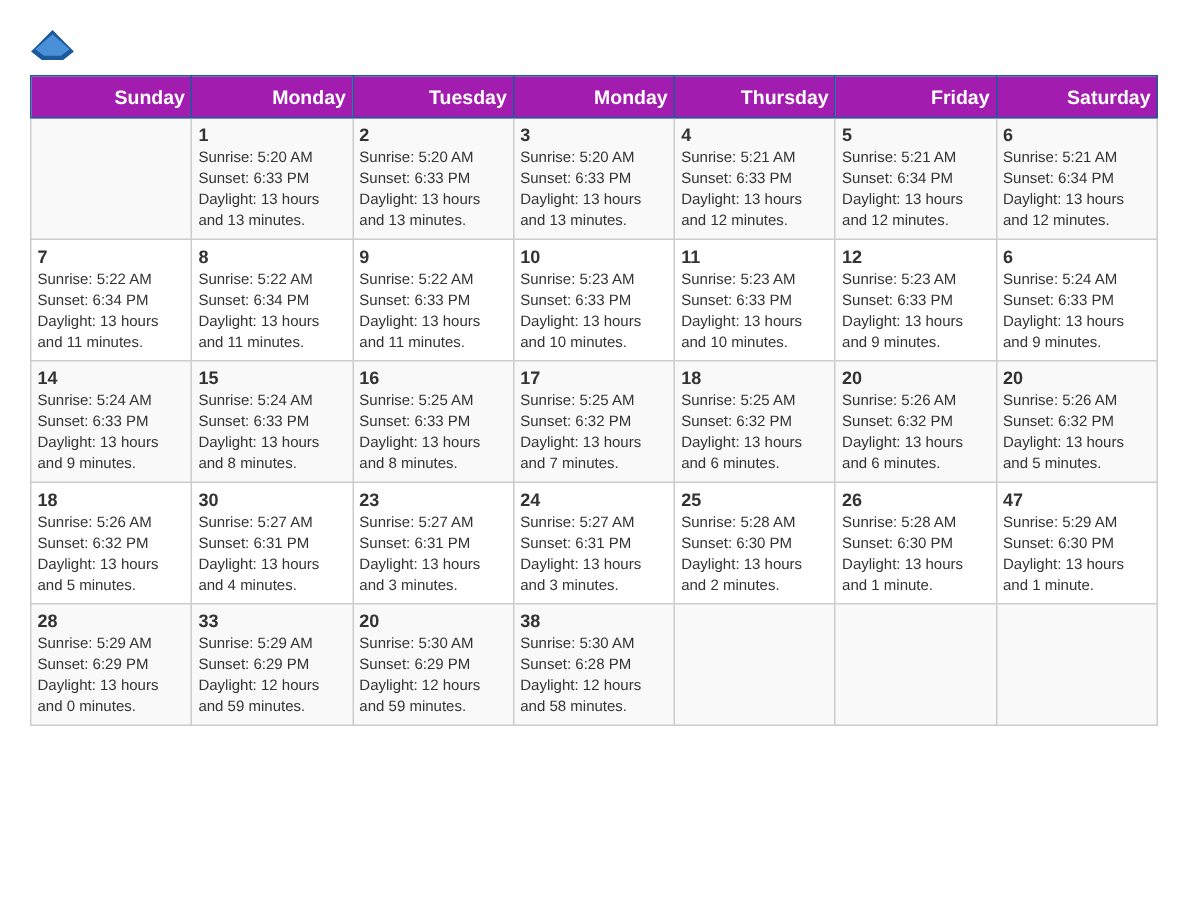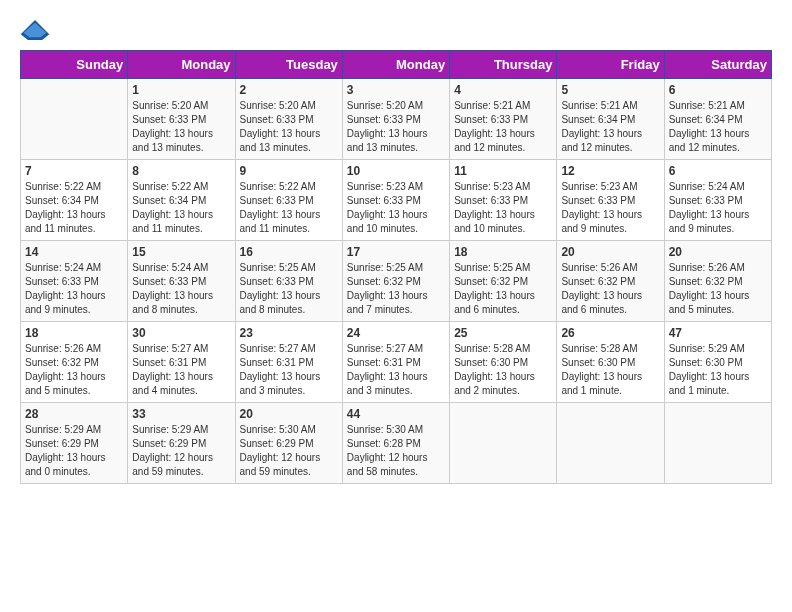--- a/index.html
+++ b/index.html
@@ -315,21 +315,21 @@
 and 59 minutes.</div>
         </td>
         <td>
           <span class="day-number">20</span>
           <div class="day-info" style="white-space: pre-line;">Sunrise: 5:30 AM
 Sunset: 6:29 PM
 Daylight: 12 hours
 and 59 minutes.</div>
         </td>
         <td>
-          <span class="day-number">44</span>
+          <span class="day-number">38</span>
           <div class="day-info" style="white-space: pre-line;">Sunrise: 5:30 AM
 Sunset: 6:28 PM
 Daylight: 12 hours
 and 58 minutes.</div>
         </td>
         <td style="background-color: rgb(249, 249, 249);"></td>
         <td style="background-color: rgb(249, 249, 249);"></td>
         <td style="background-color: rgb(249, 249, 249);"></td>
       </tr>
     </tbody>

